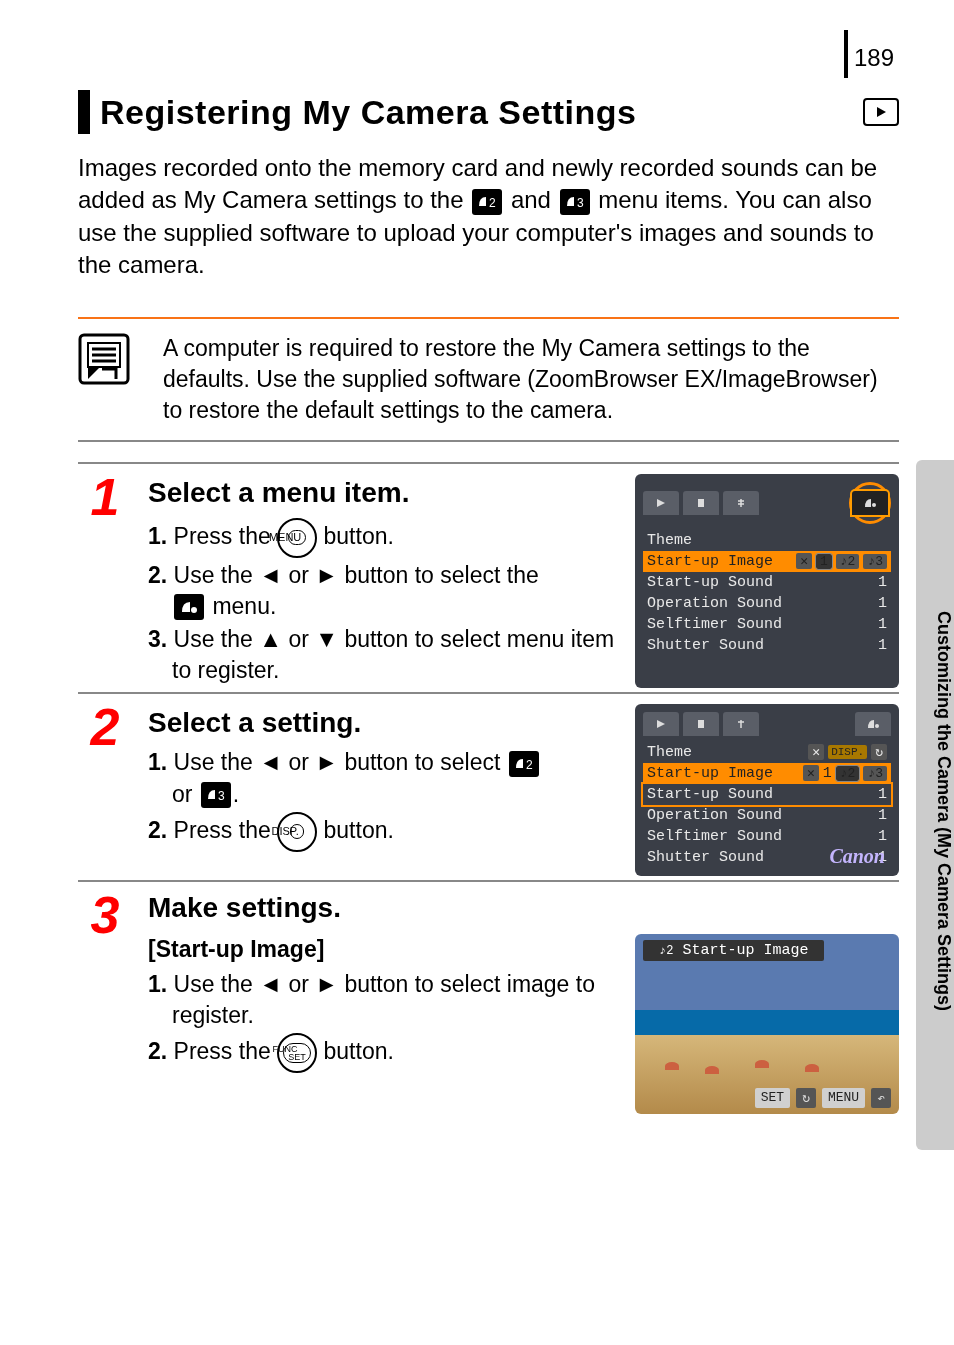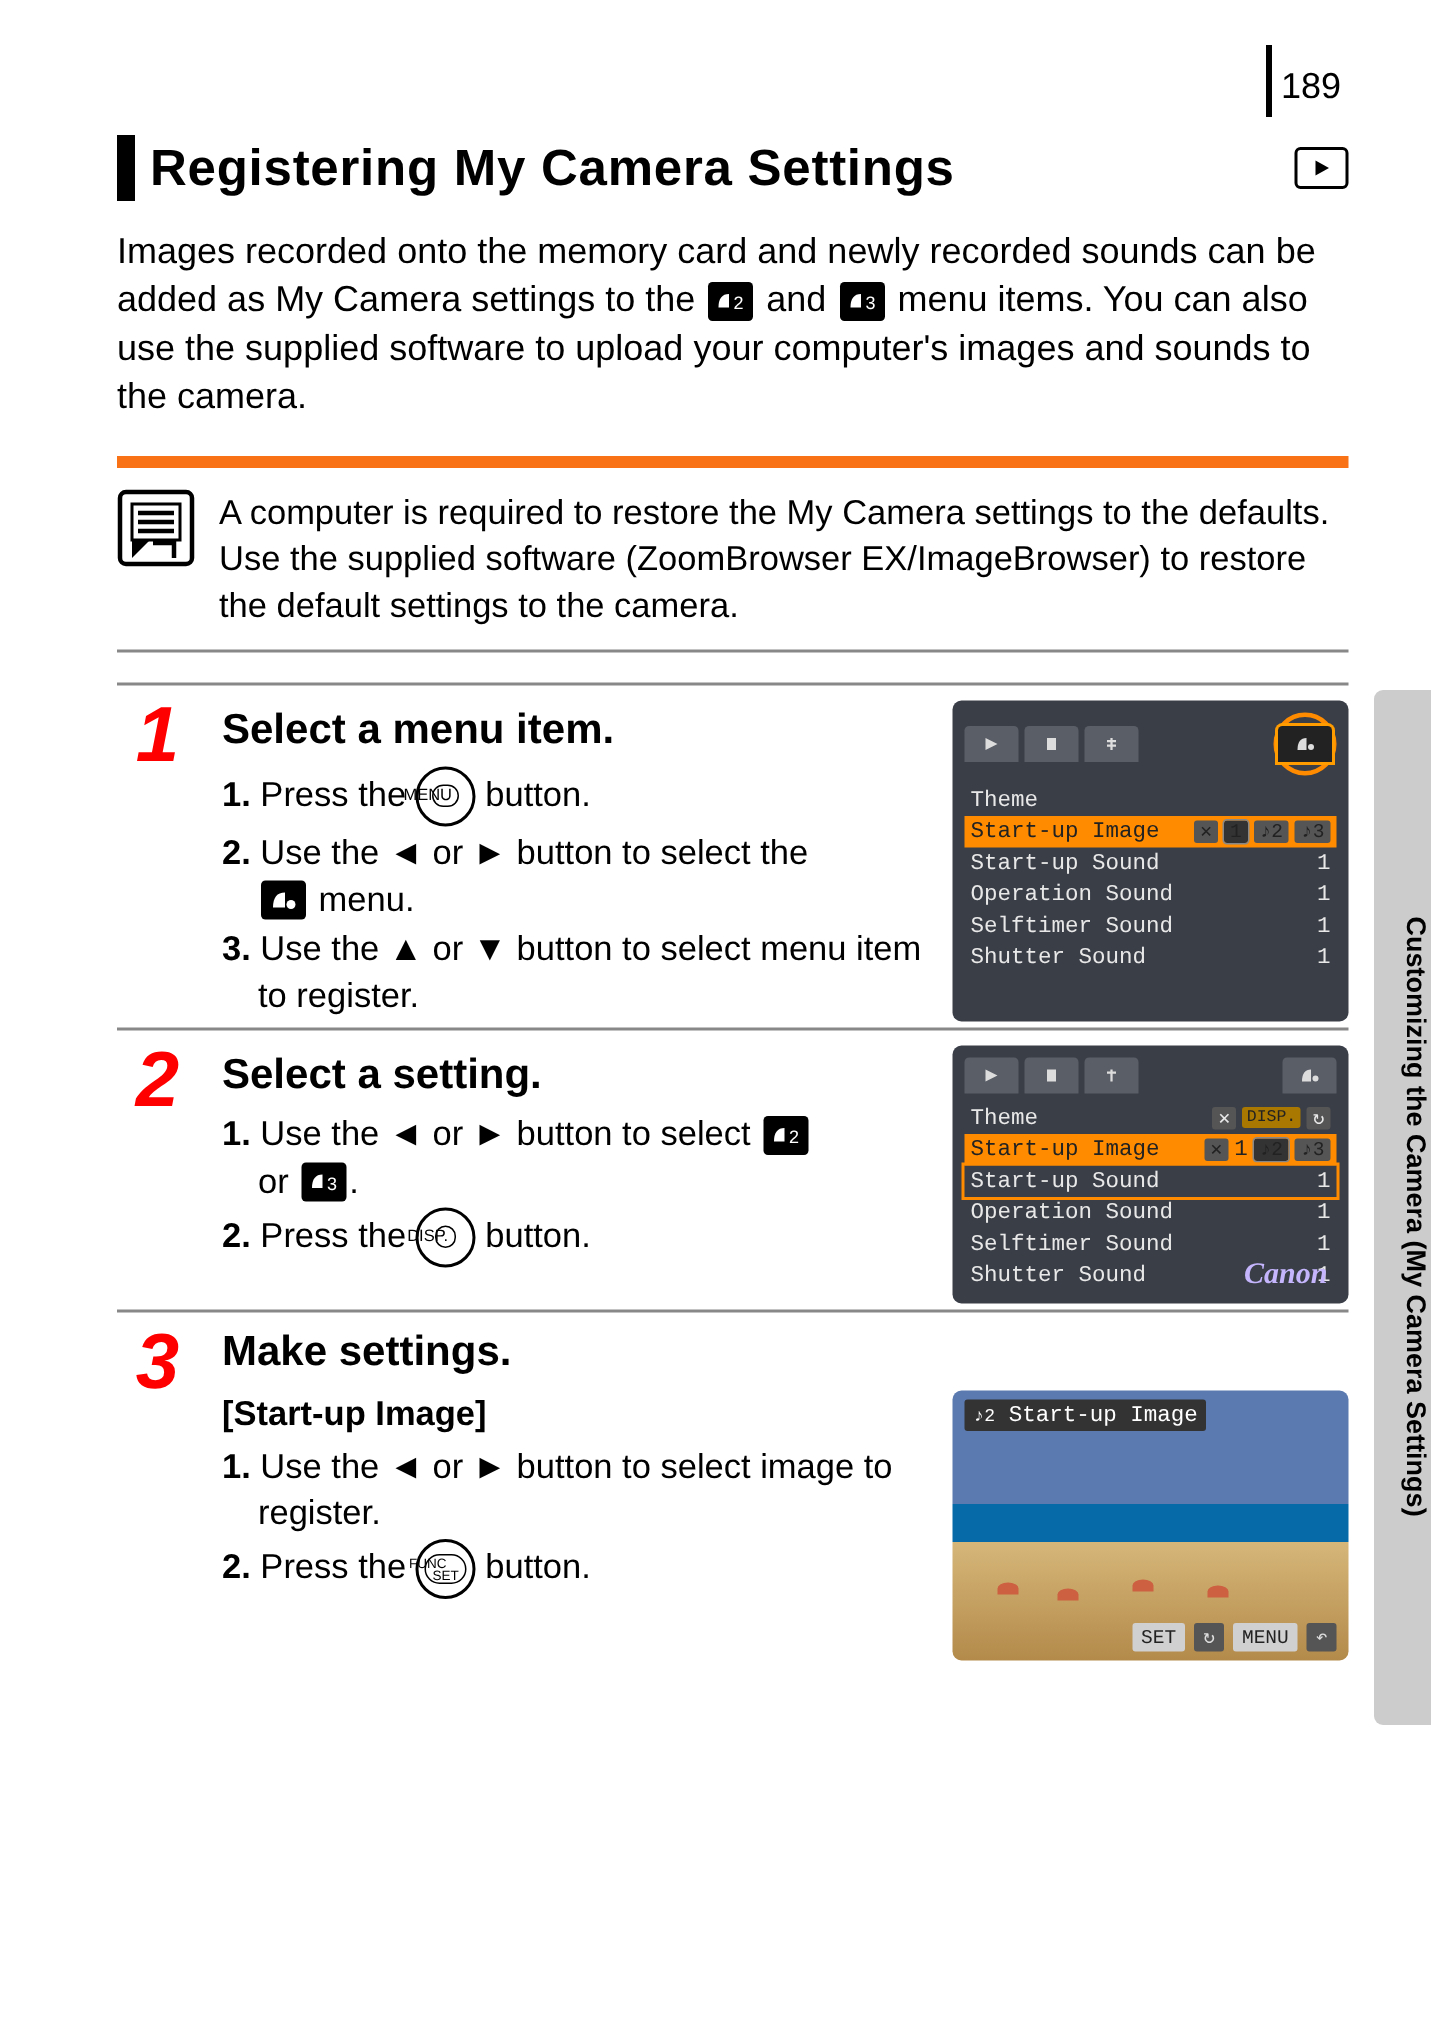--- a/index.html
+++ b/index.html
@@ -54,21 +54,21 @@
     border: 2px solid #000;
     border-radius: 4px;
     display: flex;
     align-items: center;
     justify-content: center;
   }
   .play-icon svg { display: block; }
   .intro {
     font-size: 24px;
     line-height: 1.35;
-    margin-bottom: 22px;
+    margin-bottom: 35px;
   }
   .inline-icon {
     display: inline-flex;
     align-items: center;
     justify-content: center;
     background: #000;
     color: #fff;
     width: 30px;
     height: 26px;
     border-radius: 3px;
@@ -89,25 +89,25 @@
     vertical-align: middle;
   }
   .inline-btn-inner {
     border: 1px solid #000;
     border-radius: 10px;
     padding: 1px 4px;
     font-size: 11px;
     line-height: 1;
   }
   .note-box {
-    border-top: 8px solid #f97316;
+    border-top: 2px solid #f97316;
     border-bottom: 2px solid #888;
     padding: 14px 0;
     display: flex;
-    gap: 16px;
+    gap: 33px;
     margin-bottom: 20px;
   }
   .note-icon {
     width: 52px;
     height: 52px;
     flex: 0 0 52px;
   }
   .note-text {
     font-size: 23px;
     line-height: 1.35;
@@ -208,21 +208,21 @@
     color:#c4b5fd; font-size:20px; font-weight:bold;
   }
   .ss3 {
     width: 264px; flex:0 0 264px; height: 180px;
     border-radius:6px; position:relative; overflow:hidden;
     background: linear-gradient(#5a7ab0 0%, #5a7ab0 42%, #066aa8 42%, #066aa8 56%, #d6b77a 56%, #b38a4a 100%);
     color:#fff; font-family:"Courier New",monospace; font-size:15px;
   }
   .ss3-title {
     position:absolute; top:6px; left:8px;
-    background:#333; padding:2px 6px; border-radius:2px;
+    background:#333; padding:2px 16px; border-radius:2px;
   }
   .ss3-footer {
     position:absolute; bottom:6px; right:8px;
     display:flex; gap:6px;
   }
   .ss3-btn {
     background:#d0d0d0; color:#222; padding:2px 6px; border-radius:2px; font-size:13px;
   }
   .ss3-btn.dark { background:#555; color:#ddd; }
   .umbrella {

